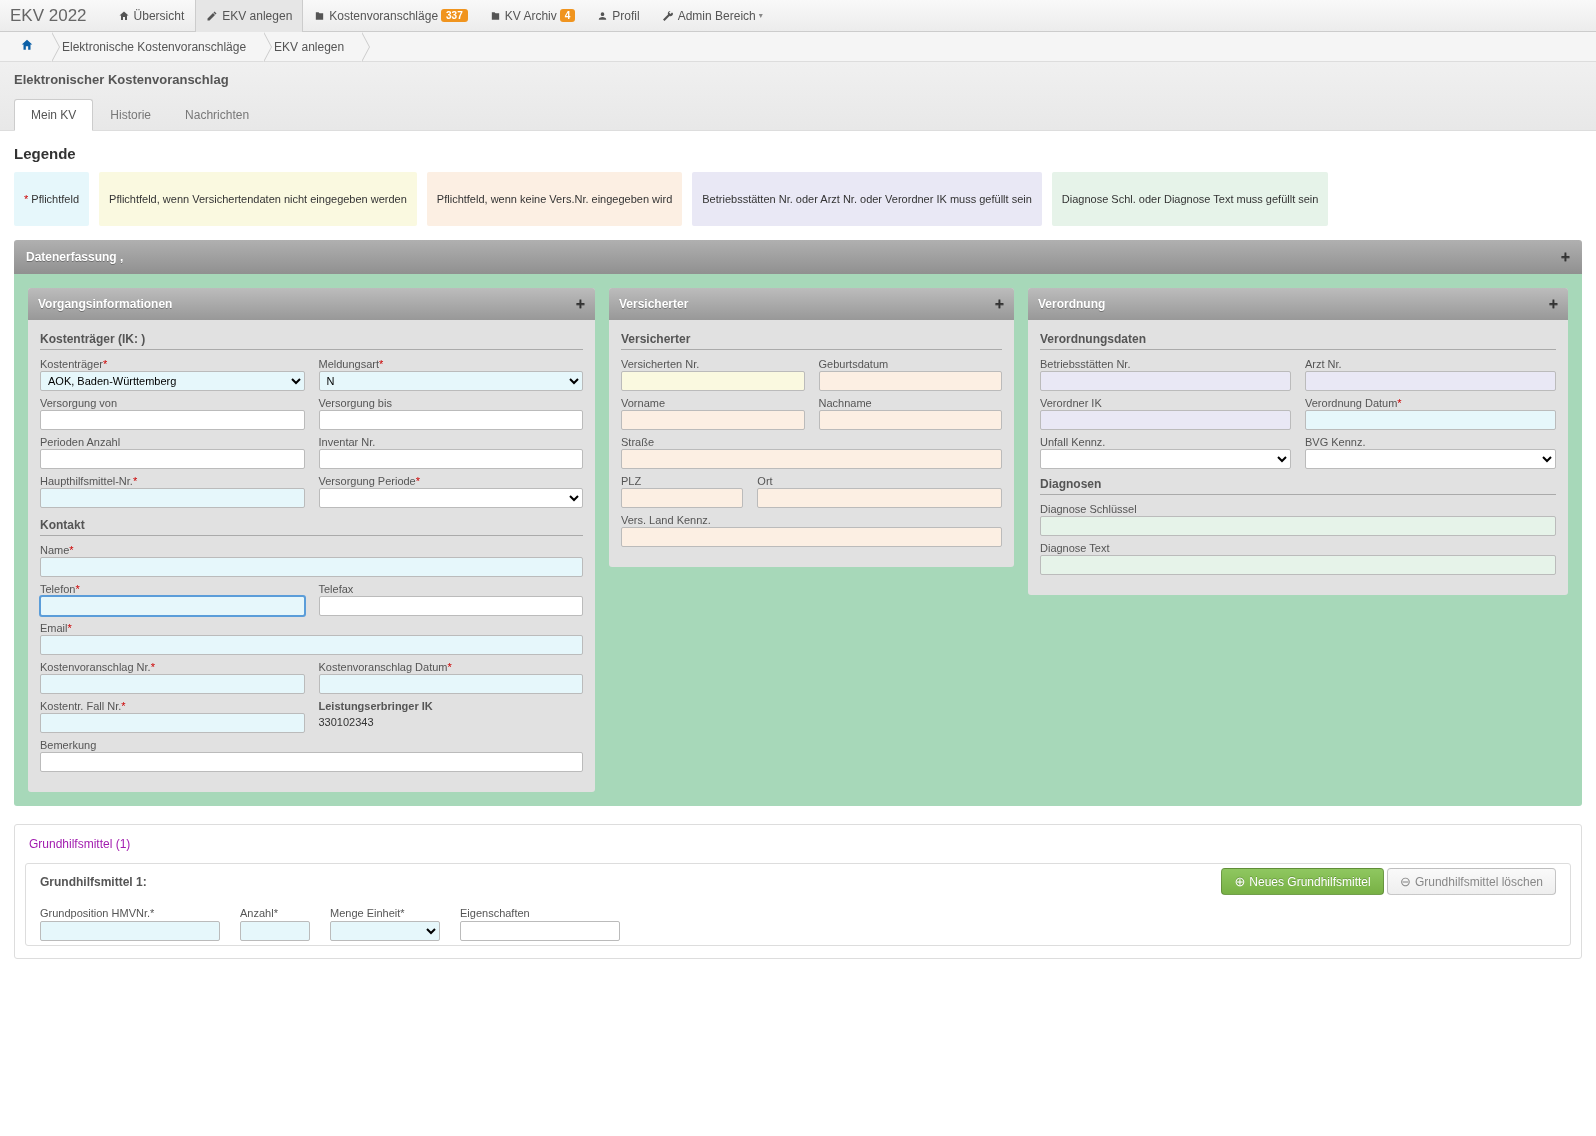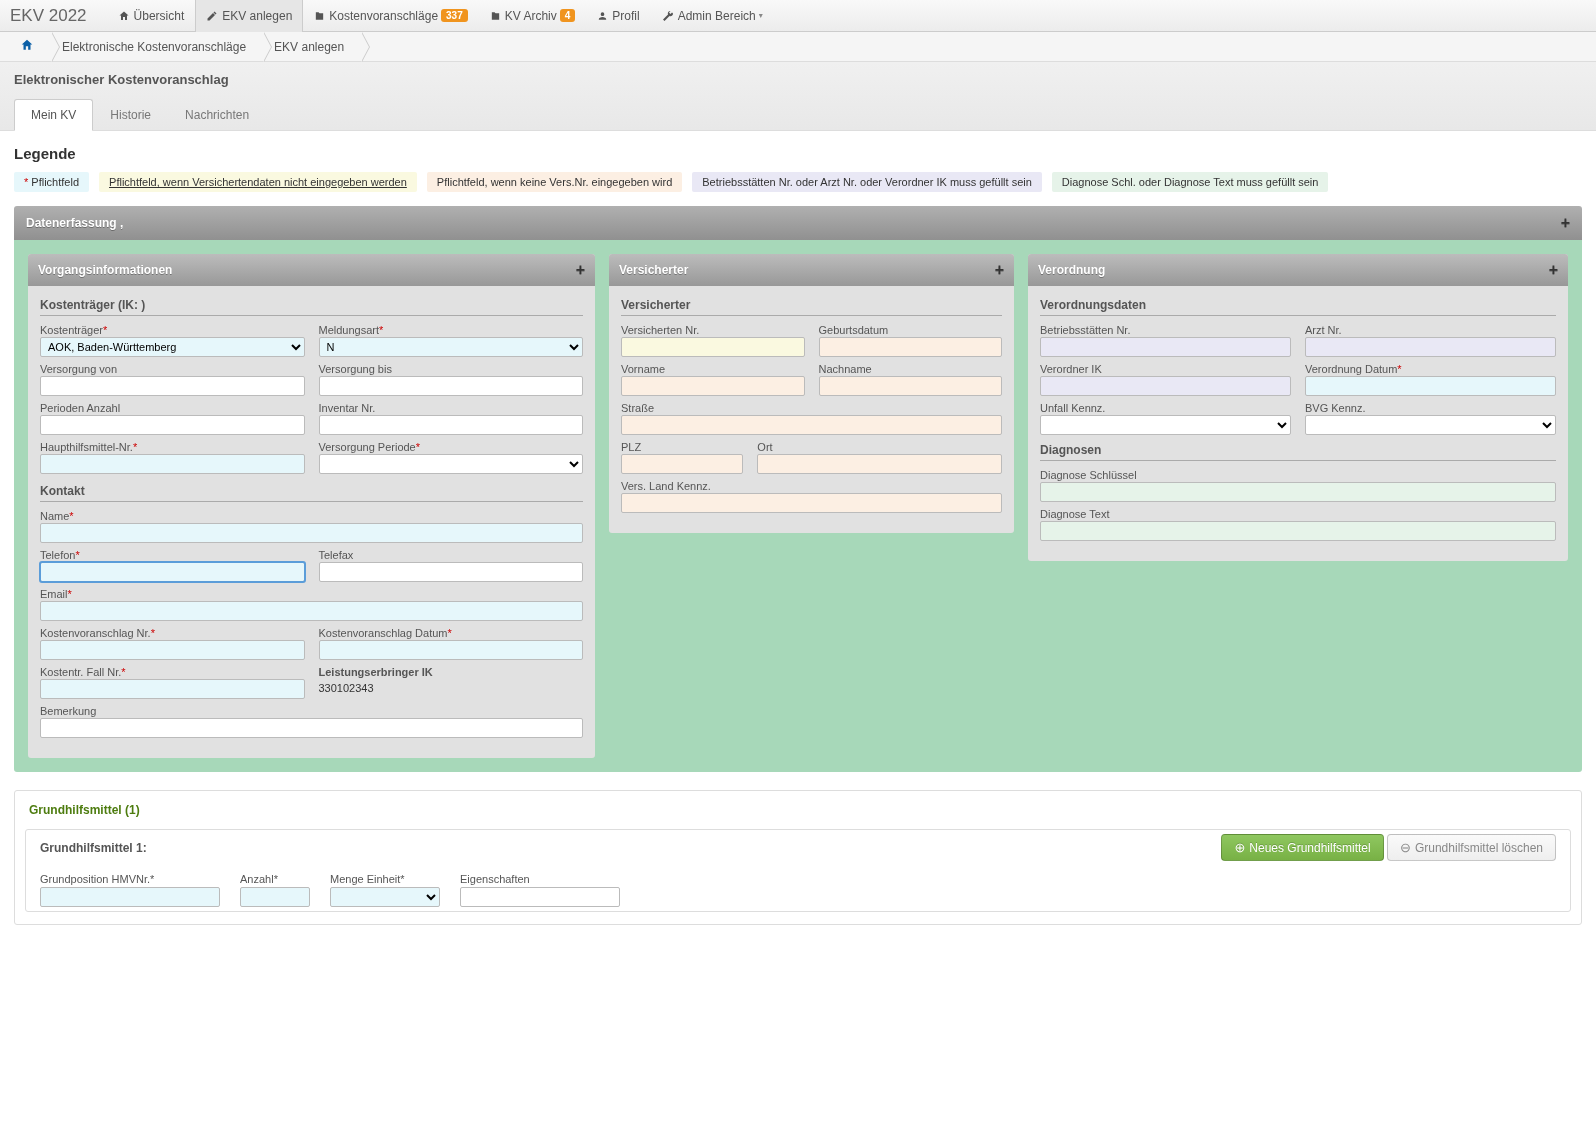--- a/index.html
+++ b/index.html
@@ -25,23 +25,23 @@
 .page-title { font-size: 13px; font-weight: bold; color: #555; margin-bottom: 12px; }
 .tabs { display: flex; }
 .tab { padding: 8px 16px; font-size: 12px; color: #777; cursor: pointer; border: 1px solid transparent; border-bottom: none; }
 .tab.active { background: #fff; border: 1px solid #ccc; border-bottom: 1px solid #fff; border-radius: 3px 3px 0 0; color: #555; margin-bottom: -1px; }
 
 .content { padding: 14px; }
 
 
 .legend-title { font-size: 15px; font-weight: bold; margin-bottom: 10px; }
 .legend-row { display: flex; gap: 10px; margin-bottom: 14px; flex-wrap: wrap; }
-.legend-chip { padding: 4px 10px; font-size: 11px; border-radius: 2px; }
+.legend-chip { padding: 21px 10px; font-size: 11px; border-radius: 2px; }
 .lc-req { background: #e6f7fb; }
-.lc-yellow { background: #faf9e0; text-decoration: underline; }
+.lc-yellow { background: #faf9e0; }
 .lc-orange { background: #fcefe3; }
 .lc-purple { background: #e9e8f5; }
 .lc-green { background: #e6f3e9; }
 .req-star { color: #c00; }
 
 
 .section-bar { background: linear-gradient(#b0b0b0,#909090); color: #fff; padding: 8px 12px; font-size: 12px; font-weight: bold; border-radius: 3px 3px 0 0; text-shadow: 0 1px 0 rgba(0,0,0,0.3); display: flex; justify-content: space-between; align-items: center; }
 .section-body-green { background: #a7d8b9; padding: 14px; border-radius: 0 0 3px 3px; display: flex; gap: 14px; align-items: flex-start; }
 
 
@@ -61,21 +61,21 @@
 .bg-cyan { background: #e6f7fb !important; }
 .bg-yellow { background: #faf9e0 !important; }
 .bg-orange { background: #fcefe3 !important; }
 .bg-purple { background: #e9e8f5 !important; }
 .bg-green { background: #e6f3e9 !important; }
 
 .plus-icon { font-size: 16px; font-weight: bold; cursor: pointer; color: #333; }
 
 
 .ghm-outer { border: 1px solid #ddd; border-radius: 3px; margin-top: 18px; padding: 0; }
-.ghm-title { font-size: 12px; font-weight: bold; color: #4d7c0f; padding: 12px 14px; }
+.ghm-title { font-size: 12px; font-weight: normal; color: #a21caf; padding: 12px 14px; }
 .ghm-inner { border: 1px solid #ddd; border-radius: 3px; margin: 0 10px 12px 10px; padding: 4px 14px; }
 .ghm-header { display: flex; justify-content: space-between; align-items: center; margin-bottom: 12px; }
 .ghm-header-title { font-size: 12px; font-weight: bold; color: #555; }
 .btn { display: inline-flex; align-items: center; padding: 5px 12px; font-size: 12px; border-radius: 4px; cursor: pointer; border: 1px solid rgba(0,0,0,0.2); }
 .btn-green { background: linear-gradient(#8fc760,#78b145); color: #fff; text-shadow: 0 -1px 0 rgba(0,0,0,0.2); }
 .btn-grey { background: linear-gradient(#fafafa,#eee); color: #888; }
 .btn-icon { margin-right: 4px; font-size: 13px; }
 
 .ghm-fields { display: flex; gap: 20px; }
 .ghm-field { }

